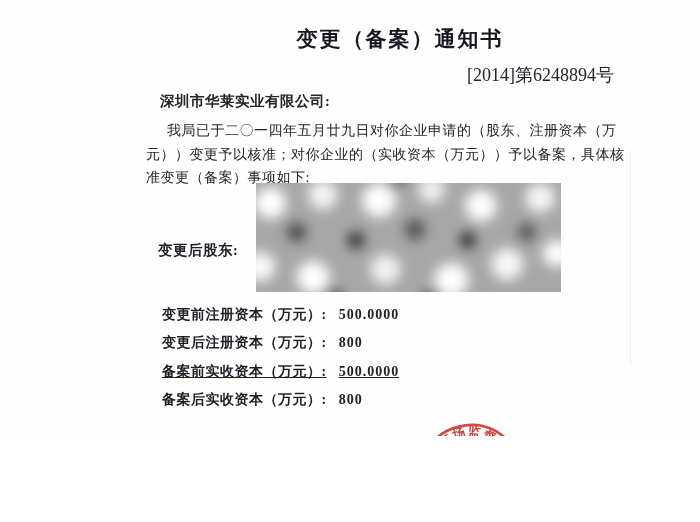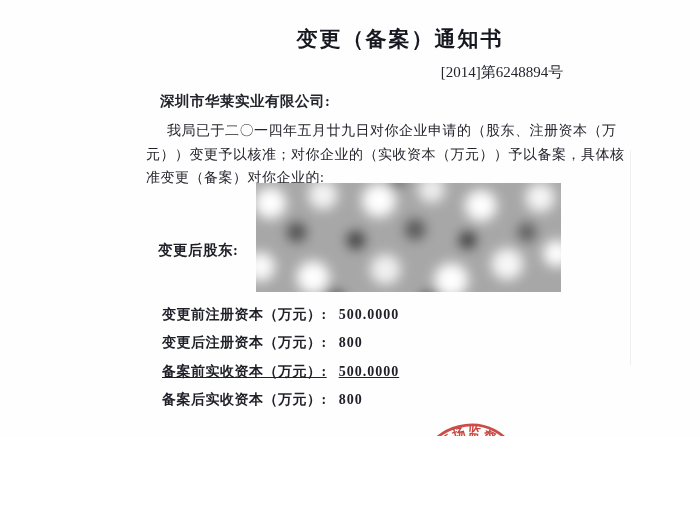--- a/index.html
+++ b/index.html
@@ -20,23 +20,23 @@
     position: absolute;
     left: 150px; top: 25px; width: 500px;
     text-align: center;
     font-size: 21px;
     font-weight: 700;
     letter-spacing: 2px;
     color: #17181f;
   }
   .doc-number {
     position: absolute;
-    left: 377px; top: 63px; width: 250px;
-    text-align: center;
-    font-size: 15px;
+    left: 364px; top: 63px; width: 250px;
+    text-align: right;
+    font-size: 18px;
     color: #23242c;
   }
   .recipient {
     position: absolute;
     left: 160px; top: 92px;
     font-size: 14.5px;
     font-weight: 600;
     letter-spacing: 0.5px;
   }
   .body-para {
@@ -144,21 +144,21 @@
 
   <h1 class="title">变更（备案）通知书</h1>
 
   <div class="doc-number">[2014]第6248894号</div>
 
   <div class="recipient">深圳市华莱实业有限公司:</div>
 
   <div class="body-para">
     <div class="body-line indent">我局已于二〇一四年五月廿九日对你企业申请的（股东、注册资本（万</div>
     <div class="body-line">元））变更予以核准；对你企业的（实收资本（万元））予以备案，具体核</div>
-    <div class="body-line">准变更（备案）对你企业的:</div>
+    <div class="body-line">准变更（备案）事项如下:</div>
   </div>
 
   <div class="field-label sh-after">变更后股东:</div>
 
   <div class="redaction">
     <div class="blobs"></div>
   </div>
 
   <div class="cap-row row-0">
     <span class="label">变更前注册资本（万元）:</span><span class="value">500.0000</span>

